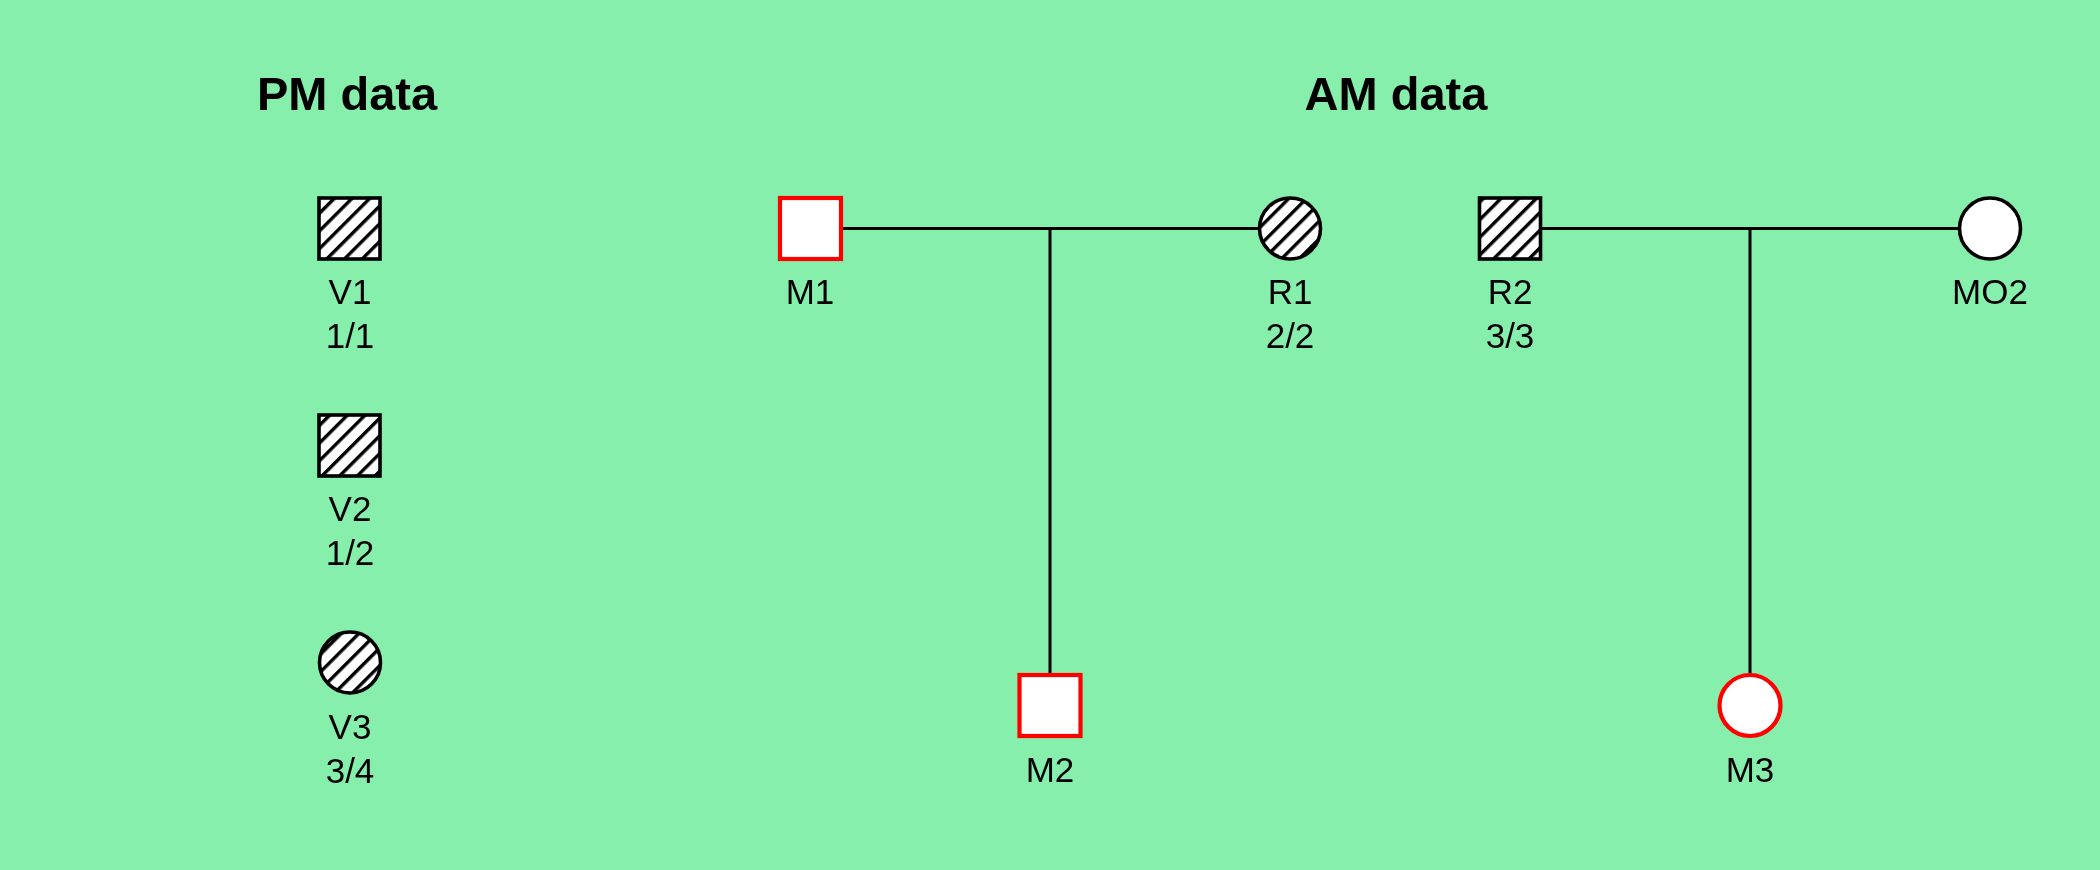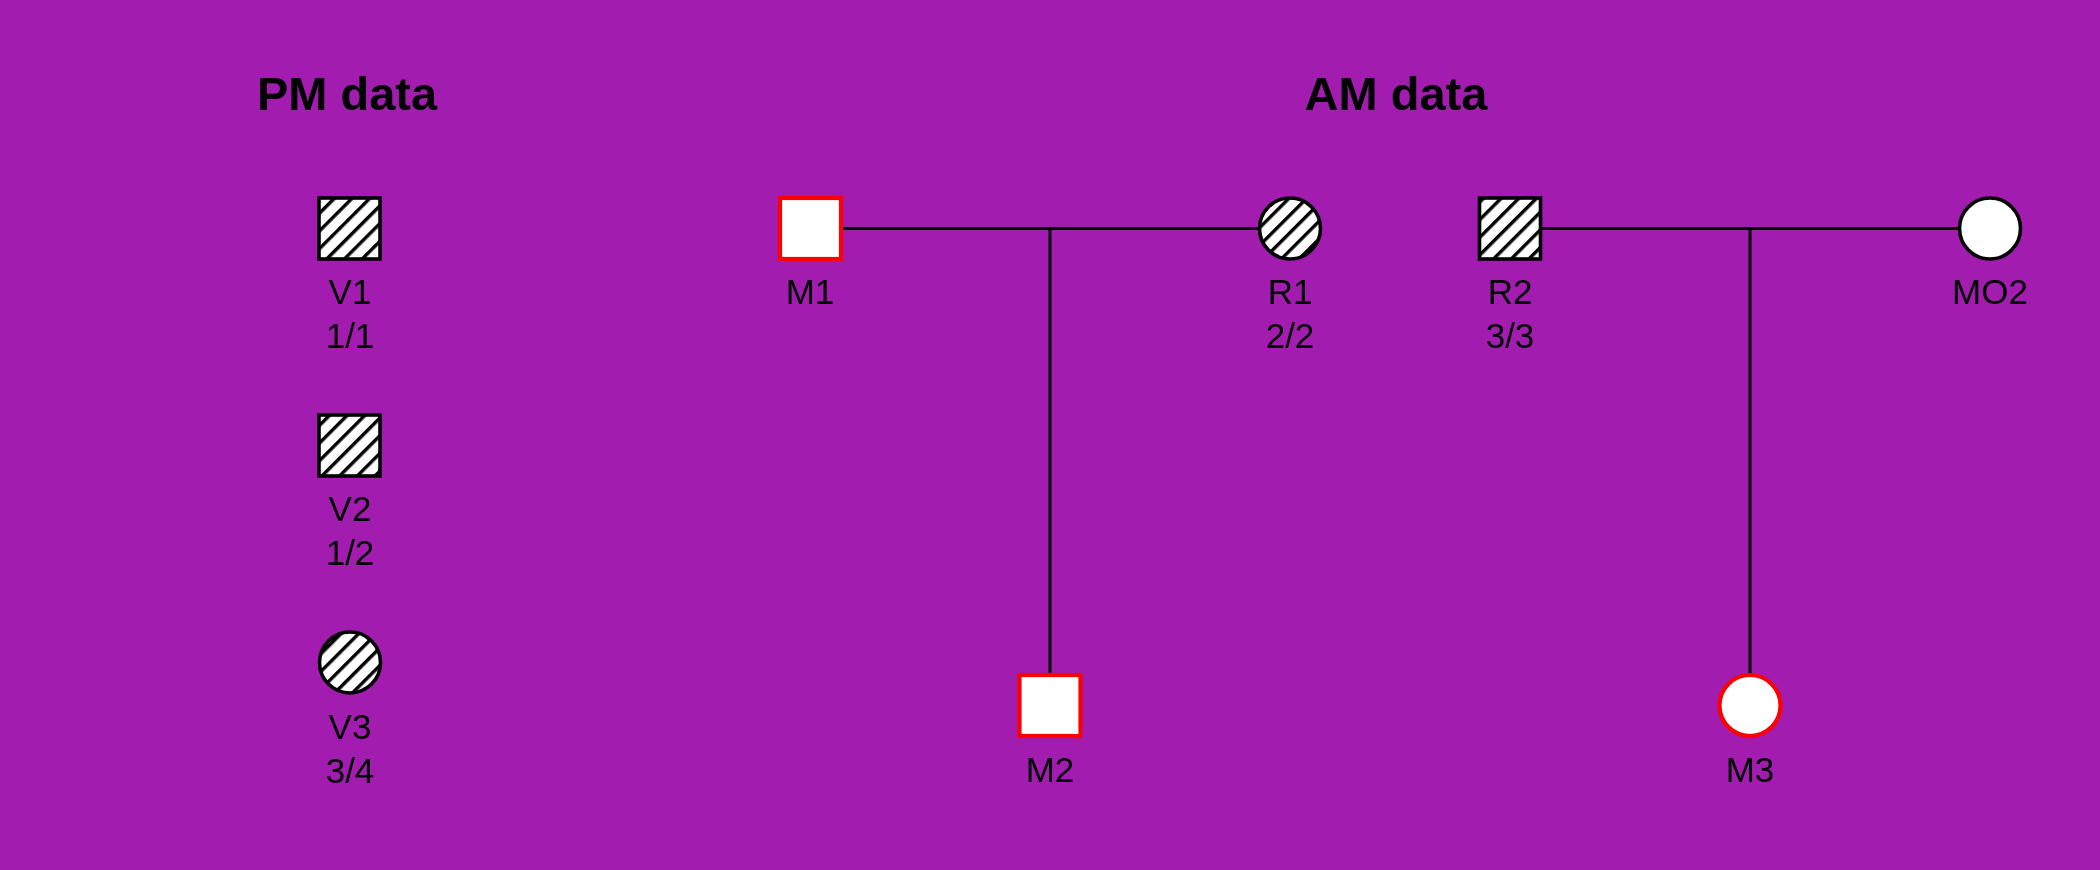--- a/index.html
+++ b/index.html
@@ -4,21 +4,21 @@
 <style>
   html, body {
     margin: 0;
     padding: 0;
     background: #ffffff;
   }
   .figure {
     position: relative;
     width: 2100px;
     height: 870px;
-    background: #a21caf;
+    background: #86efac;
     overflow: hidden;
   }
   svg {
     display: block;
   }
   .panel-title {
     font-family: "Liberation Sans", sans-serif;
     font-size: 47px;
     font-weight: bold;
     fill: #000000;

